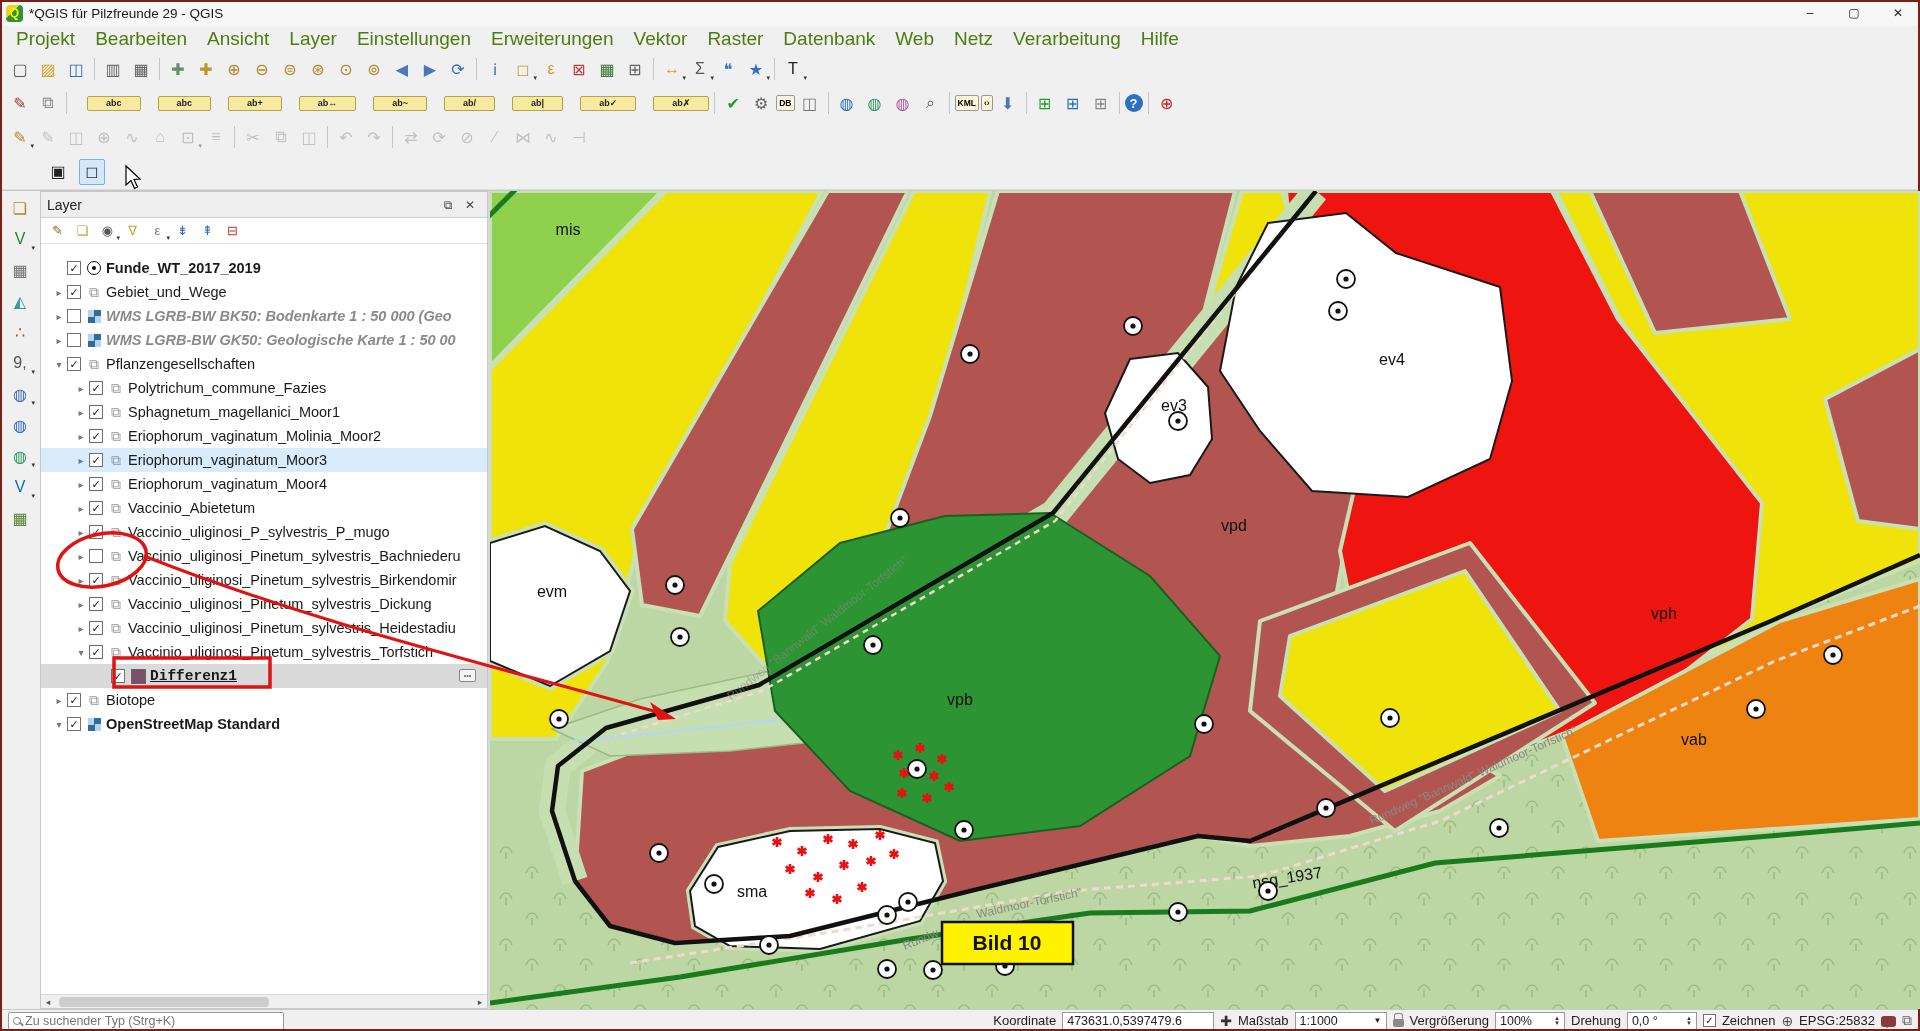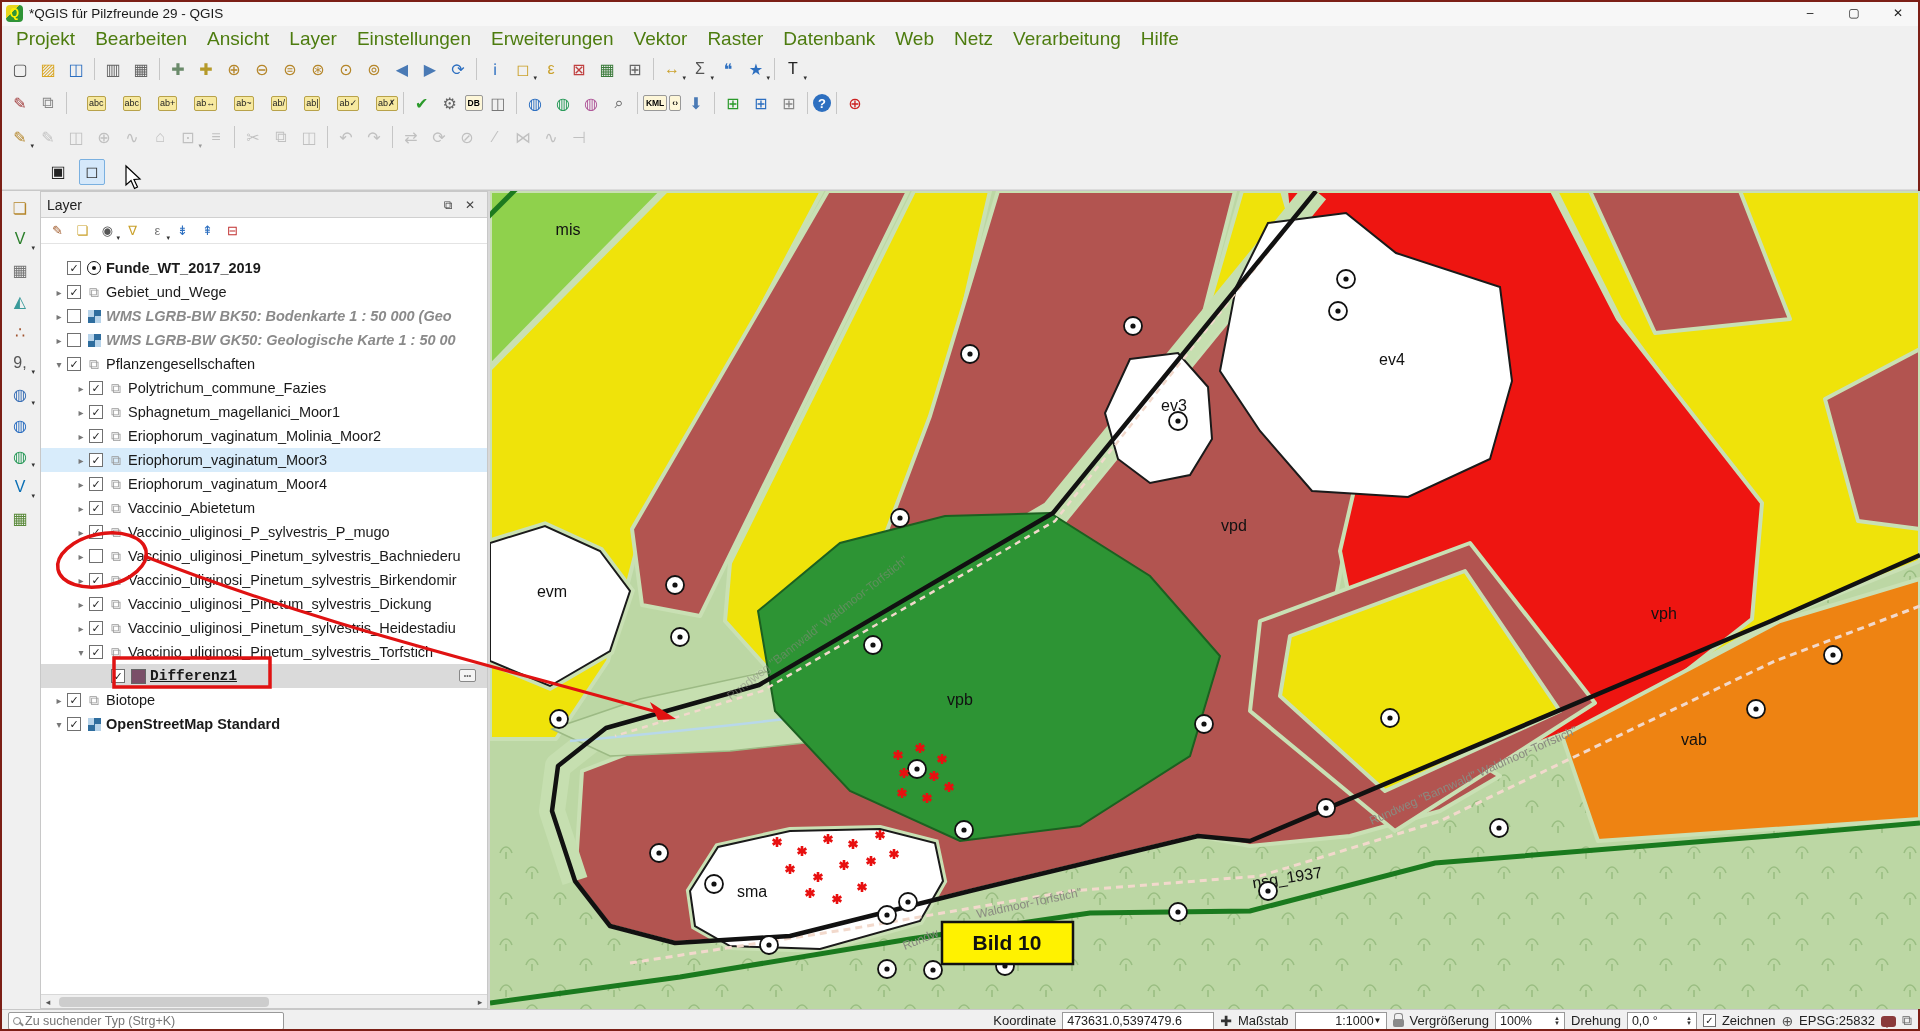--- a/index.html
+++ b/index.html
@@ -15,21 +15,21 @@
   .menubar { height:26px; background:#f0f0f0; display:flex; align-items:center; padding-left:6px; flex:0 0 auto;}
   .menuitem { font-size:19px; color:#4d7c0f; padding:0 10px; line-height:26px;}
   
   .tbrow { display:flex; align-items:center; padding-left:6px; flex:0 0 auto; background:#f0f0f0;}
   #tb1,#tb2 { height:34px;} #tb3 { height:34px;} #tb4 { height:36px; border-bottom:1px solid #dcdcdc;}
   .tbicon { width:26px; height:26px; display:flex; align-items:center; justify-content:center; font-size:16px; position:relative; margin:0 1px; border-radius:2px;}
   .tbicon .dd { position:absolute; right:-1px; bottom:0; font-size:7px; color:#333;}
   .tbsep { width:1px; height:22px; background:#c6c6c6; margin:0 4px;}
   .dis { opacity:.45;}
   .tag2 { font-size:8.5px !important; font-weight:bold; border:1px solid #999; background:#fdf6d8; padding:0 2px; width:auto !important; height:16px !important; line-height:14px;}
-  .abtag { font-size:9px !important; font-weight:normal; border:1px solid #b8a24a; background:#f7e9a0; color:#222; padding:0 1px; width:auto !important; height:15px !important; line-height:13px;margin-left:16px;}
+  .abtag { font-size:9px !important; font-weight:bold; border:1px solid #b8a24a; background:#f7e9a0; color:#222; padding:0 18px; width:auto !important; height:15px !important; line-height:13px;margin-left:16px;}
   .helpicon { background:#2d6fc0; color:#fff !important; border-radius:50%; width:18px !important; height:18px !important; font-size:13px !important; font-weight:bold;}
   .pressed { background:#d5e8fa; border:1px solid #7ab0e0;}
   
   .main { flex:1; display:flex; border-top:1px solid #c8c8c8; min-height:0;}
   .lefttb { width:40px; background:#f0f0f0; display:flex; flex-direction:column; align-items:center; padding-top:4px; gap:5px;}
   .lefttb .tbicon { width:28px; height:26px;}
   
   .panel { width:448px; background:#fff; border:1px solid #c8c8c8; display:flex; flex-direction:column;}
   .panel-hdr { height:26px; background:#eeeeee; border-bottom:1px solid #d0d0d0; display:flex; align-items:center; padding:0 6px; flex:0 0 auto;}
   .panel-title { font-size:14px; color:#222; flex:1;}
@@ -63,21 +63,21 @@
   .rl { font-size:16px; fill:#111;}
   .pl { font-size:12px; fill:#8a8a80;}
   .plf { opacity:.55;}
   
   .statusbar { height:22px; background:#f0f0f0; border-top:1px solid #c8c8c8; display:flex; align-items:center; padding:0 8px; gap:6px; flex:0 0 auto; font-size:13px; color:#222;}
   .sb-search { width:276px; height:18px; background:#fff; border:1px solid #999; border-radius:2px; display:flex; align-items:center; padding:0 4px; gap:4px;}
   .sb-search input { border:none; outline:none; font-size:12.5px; color:#444; width:100%; font-family:"Liberation Sans",sans-serif; background:transparent;}
   .mag { width:8px; height:8px; border:1.5px solid #888; border-radius:50%; position:relative; flex:0 0 auto;}
   .mag::after { content:""; position:absolute; width:5px; height:1.5px; background:#888; transform:rotate(45deg); right:-4px; bottom:-1px;}
   .sb-input { height:18px; background:#fff; border:1px solid #999; font-size:12.5px; padding:0 4px; display:flex; align-items:center;}
-  .sb-combo { width:92px; justify-content:flex-end;}
+  .sb-combo { width:92px; justify-content:space-between;}
   .spin { display:flex; flex-direction:column; font-size:6px; line-height:5px; color:#333; margin-left:3px;}
   .lock { width:11px; height:8px; background:#8a8a8a; border-radius:2px; position:relative; margin-top:4px;}
   .lock::before { content:""; position:absolute; width:7px; height:6px; border:1.5px solid #8a8a8a; border-bottom:none; border-radius:3px 3px 0 0; top:-6px; left:1px;}
   .sbchk { width:13px; height:13px; border:1px solid #707070; background:#fff; font-size:10px; line-height:11px; text-align:center;}
   .balloon { width:15px; height:11px; background:#8a3a3a; border-radius:3px; position:relative; margin-top:2px;}
   .balloon::after { content:""; position:absolute; bottom:-4px; left:3px; border:3px solid transparent; border-top-color:#8a3a3a;}
   .overlay { position:absolute; left:0; top:0; width:1920px; height:1031px; pointer-events:none; z-index:60;}
 </style>
 </head>
 <body>

